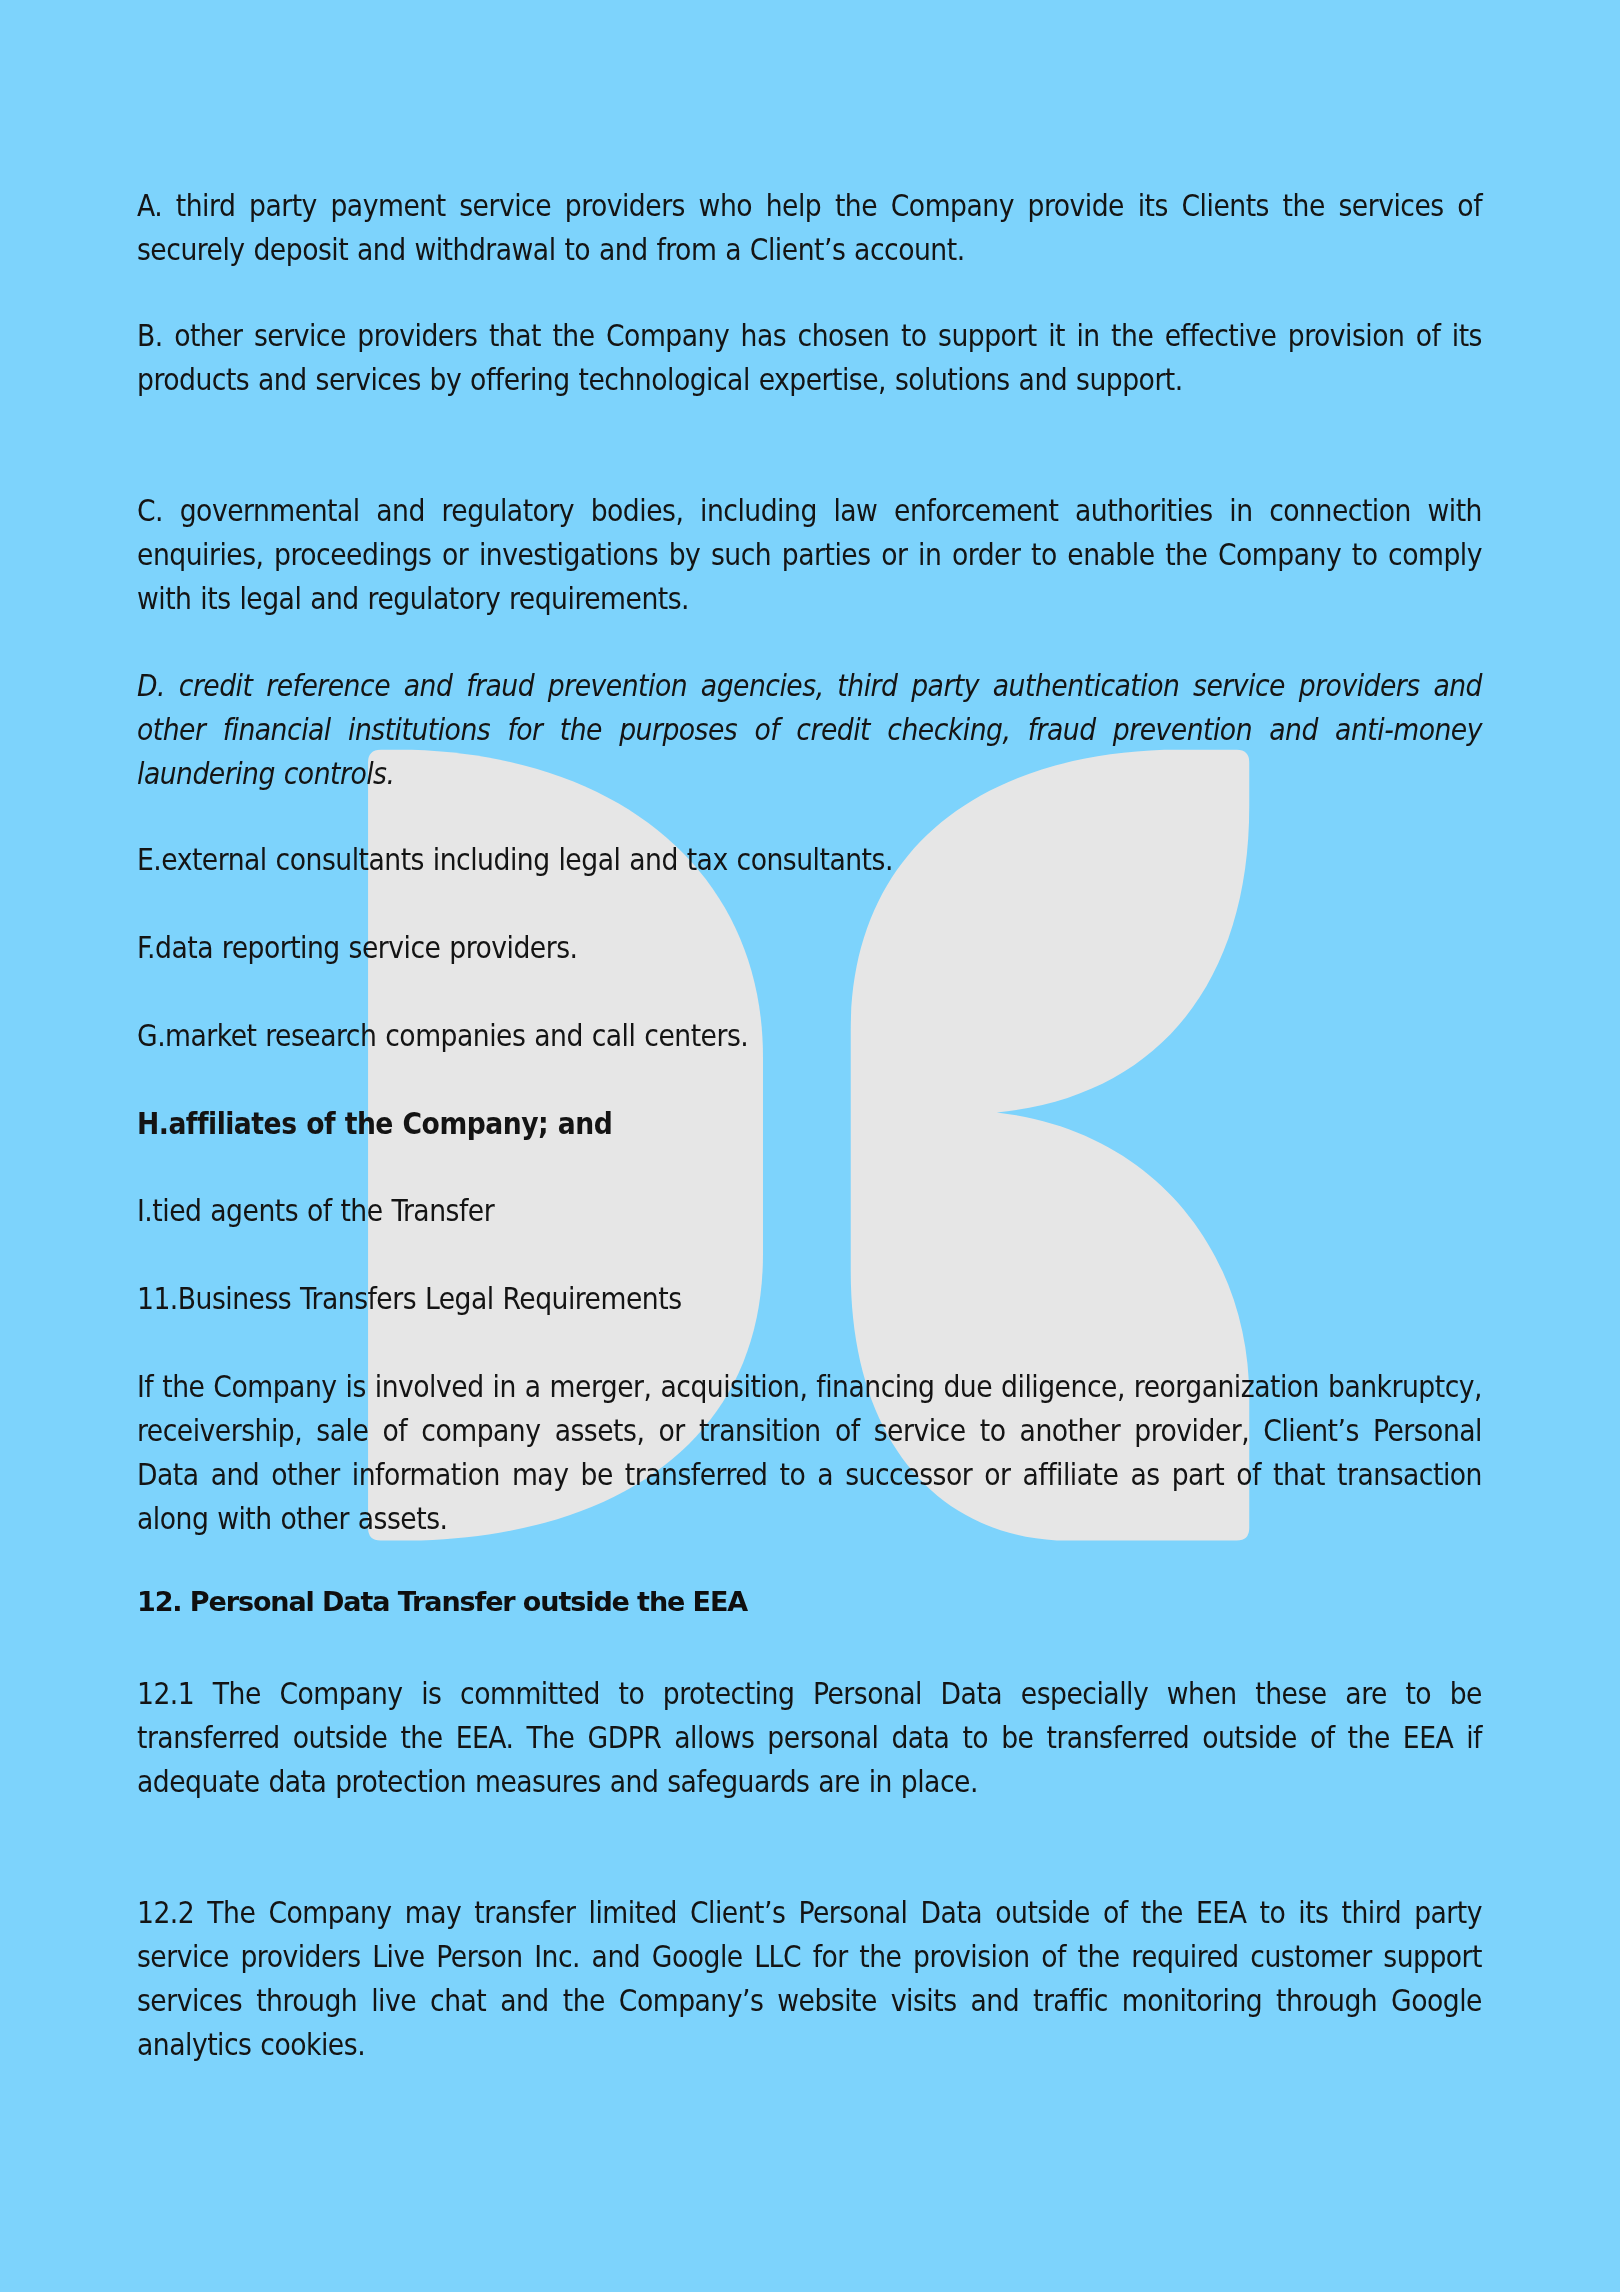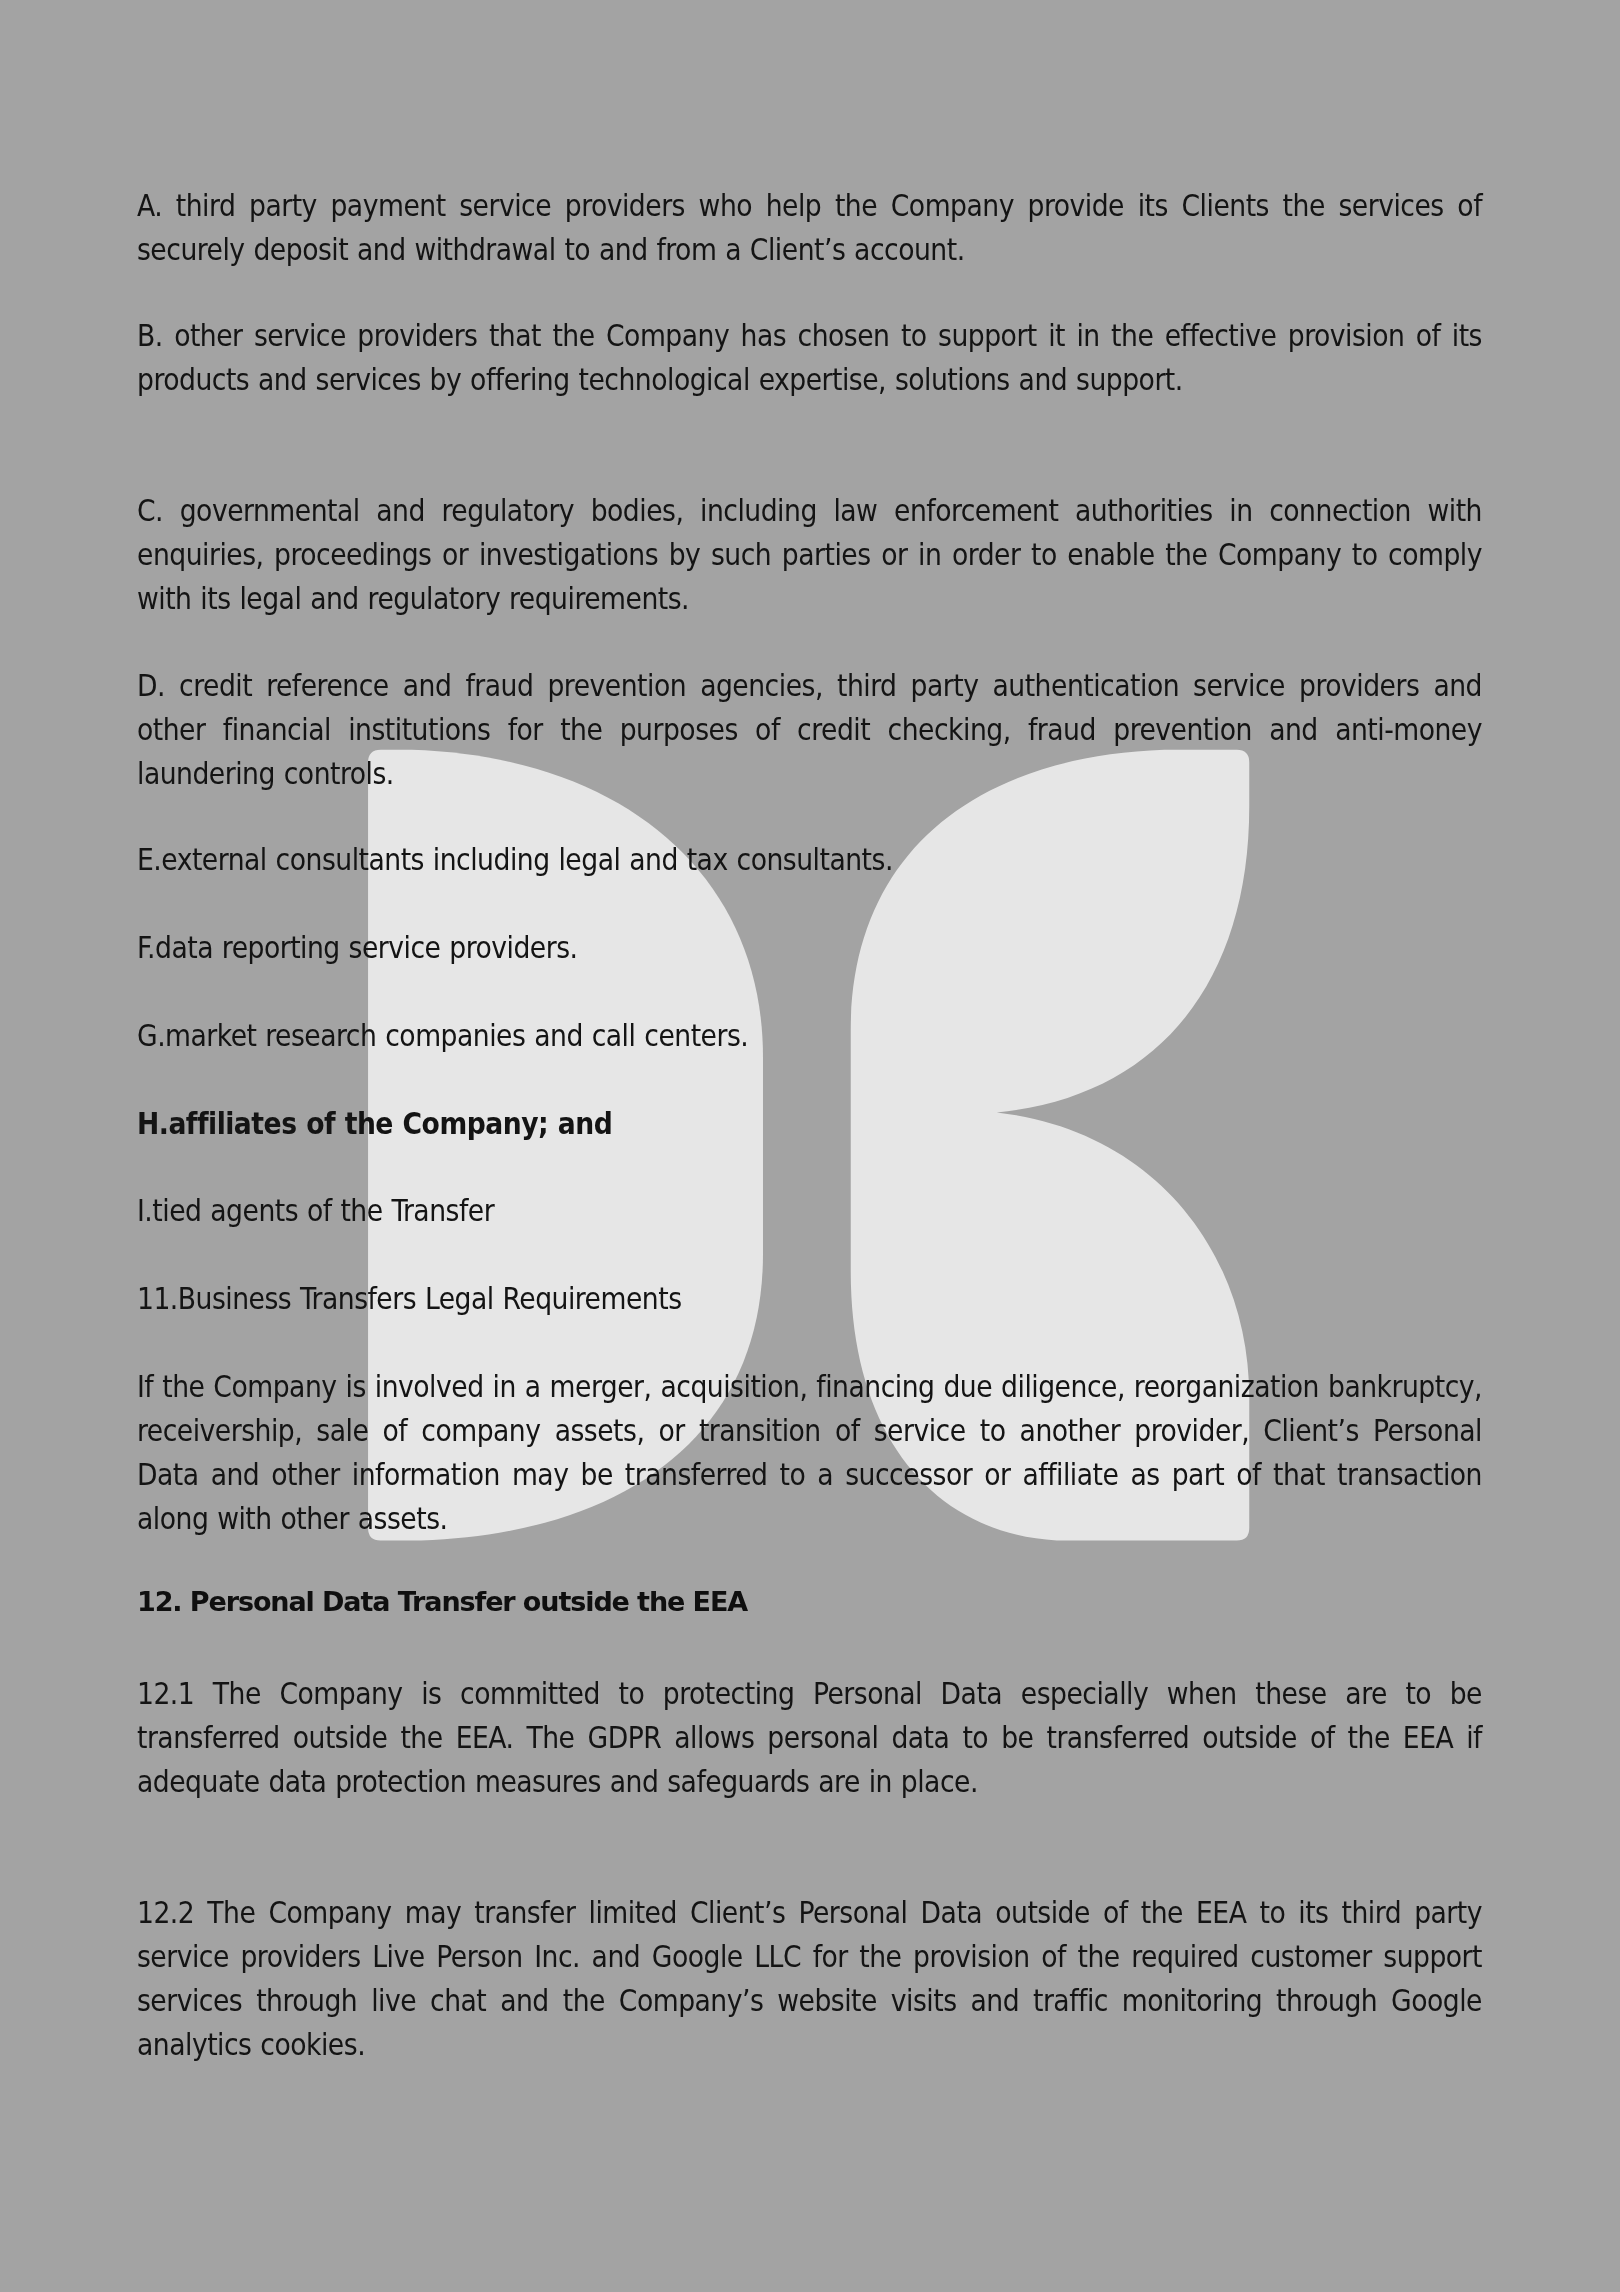--- a/index.html
+++ b/index.html
@@ -1,17 +1,17 @@
 <!DOCTYPE html>
 <html style="font-size:14.3px"><head>
 <meta charset="utf-8">
 <style>
   html, body { margin: 0; padding: 0; background: #ffffff; }
   body { width: 1620px; height: 2293px; position: relative; overflow: hidden; }
-  .page { position: absolute; left: 0; top: 0; width: 1620px; height: 2293px; background: #a3a3a3; }
+  .page { position: absolute; left: 0; top: 0; width: 1620px; height: 2293px; background: #7dd3fc; }
   .watermark { position: absolute; left: 0; top: 0; width: 1620px; height: 2293px; z-index: 0; }
   .content { position: absolute; left: 137px; width: 1345px; top: 0; z-index: 1; }
   .block {
     position: absolute; left: 0; width: 1345px;
     font-family: "DejaVu Sans Condensed", "DejaVu Sans", sans-serif;
     font-stretch: condensed;
     font-size: 29.6px; line-height: 44px; color: #141414;
     text-align: justify; text-align-last: left;
     letter-spacing: -0.5px; word-spacing: 0.9px;
   }
@@ -62,21 +62,21 @@
     <div class="block" style="top:314px;">
       <span>B.</span>
       <span>other service providers that the Company has chosen to support it in the effective provision of its products and services by offering technological expertise, solutions and support.</span>
     </div>
 
     <div class="block" style="top:489px;">
       <span>C.</span>
       <span>governmental and regulatory bodies, including law enforcement authorities in connection with enquiries, proceedings or investigations by such parties or in order to enable the Company to comply with its legal and regulatory requirements.</span>
     </div>
 
-    <div class="block" style="top:664px;">
+    <div class="block" style="top:664px;font-style:italic;">
       <span>D.</span>
       <span>credit reference and fraud prevention agencies, third party authentication service providers and other financial institutions for the purposes of credit checking, fraud prevention and anti-money laundering controls.</span>
     </div>
 
     <div class="block single" style="top:838px;"><span>E.</span><span>external consultants including legal and tax consultants.</span></div>
 
     <div class="block single" style="top:926px;"><span>F.</span><span>data reporting service providers.</span></div>
 
     <div class="block single" style="top:1014px;"><span>G.</span><span>market research companies and call centers.</span></div>
 

